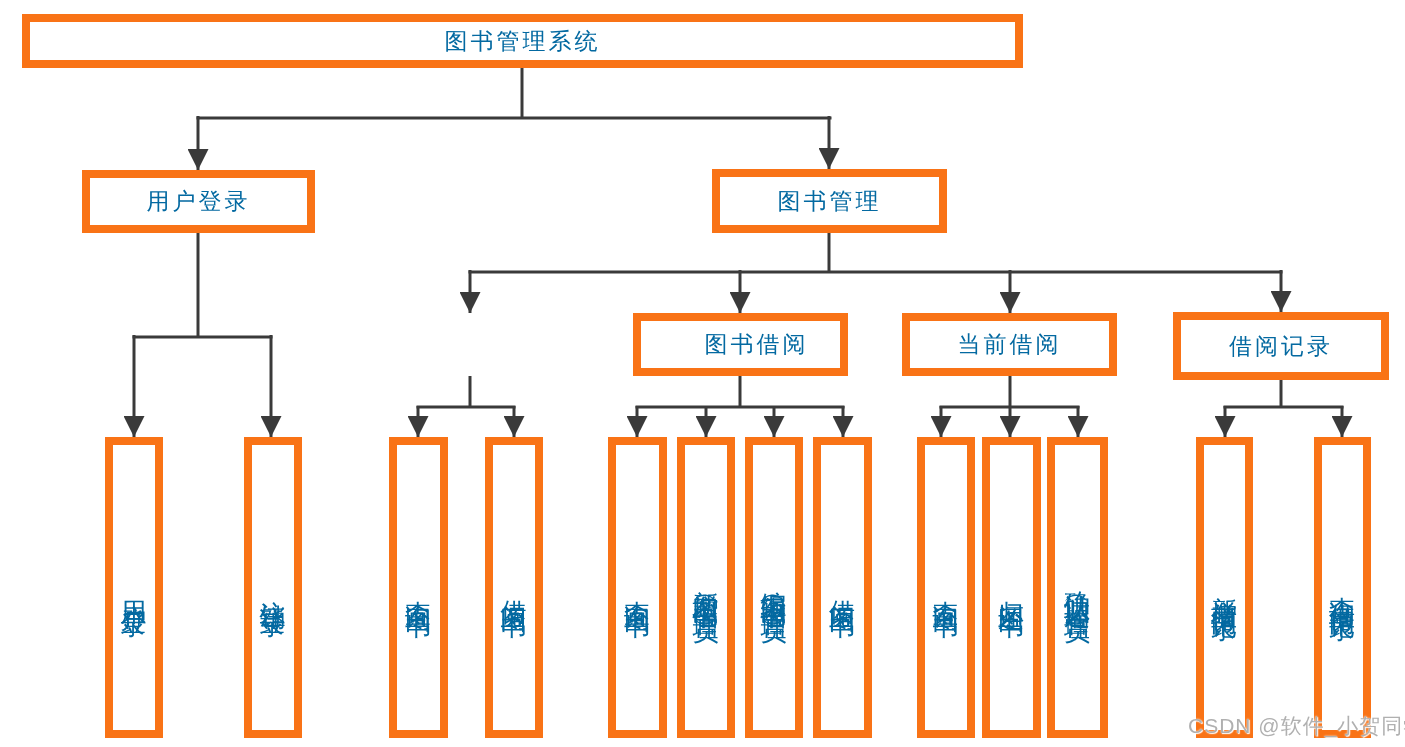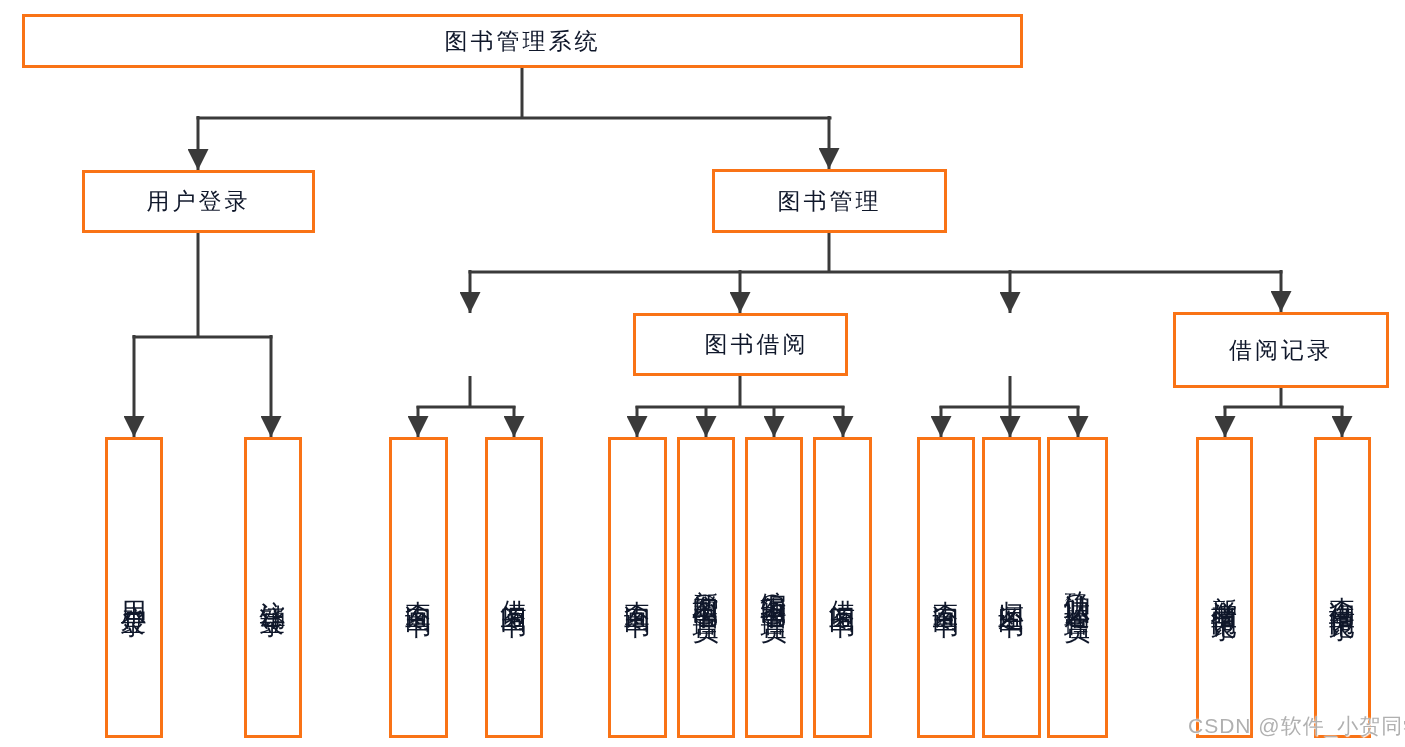--- a/index.html
+++ b/index.html
@@ -19,26 +19,26 @@
     position: absolute;
     left: 0;
     top: 0;
     width: 1405px;
     height: 747px;
     pointer-events: none;
   }
   .node {
     position: absolute;
     box-sizing: border-box;
-    border: 3px solid #f97316;
+    border: 8px solid #f97316;
     background: #ffffff;
     display: flex;
     align-items: center;
     justify-content: center;
-    color: #0f172a;
+    color: #0369a1;
   }
   .h-node {
     font-size: 23px;
     letter-spacing: 3px;
     white-space: nowrap;
   }
   .v-node {
     writing-mode: vertical-rl;
     font-size: 26px;
     letter-spacing: 4px;
@@ -109,21 +109,22 @@
       <line x1="1342" y1="406" x2="1342" y2="437" marker-end="url(#ah)"></line>
     </g>
   </svg>
 
   <div class="node h-node" style="left:22px; top:14px; width:1001px; height:54px;">图书管理系统</div>
 
   <div class="node h-node" style="left:82px; top:170px; width:233px; height:63px;">用户登录</div>
   <div class="node h-node" style="left:712px; top:169px; width:235px; height:64px;">图书管理</div>
 
   <div class="node h-node" style="left:633px; top:313px; width:215px; height:63px;padding-left:32px;">图书借阅</div>
-  <div class="node h-node" style="left:1173px; top:312px; width:216px; height:76px;">借阅记录</div>
+  <div class="node h-node" style="left:902px; top:313px; width:215px; height:63px;">当前借阅</div>
+  <div class="node h-node" style="left:1173px; top:312px; width:216px; height:68px;">借阅记录</div>
 
   <div class="node v-node" style="left:105px; top:437px; width:58px; height:301px;">用户登录</div>
   <div class="node v-node" style="left:244px; top:437px; width:58px; height:301px;">注销登录</div>
 
   <div class="node v-node" style="left:389px; top:437px; width:59px; height:301px;">查询图书</div>
   <div class="node v-node" style="left:485px; top:437px; width:58px; height:301px;">借阅图书</div>
 
   <div class="node v-node" style="left:608px; top:437px; width:59px; height:301px;">查询图书</div>
   <div class="node v-node" style="left:677px; top:437px; width:58px; height:301px;">新增图书（管理员）</div>
   <div class="node v-node" style="left:745px; top:437px; width:58px; height:301px;">编辑图书（管理员）</div>

